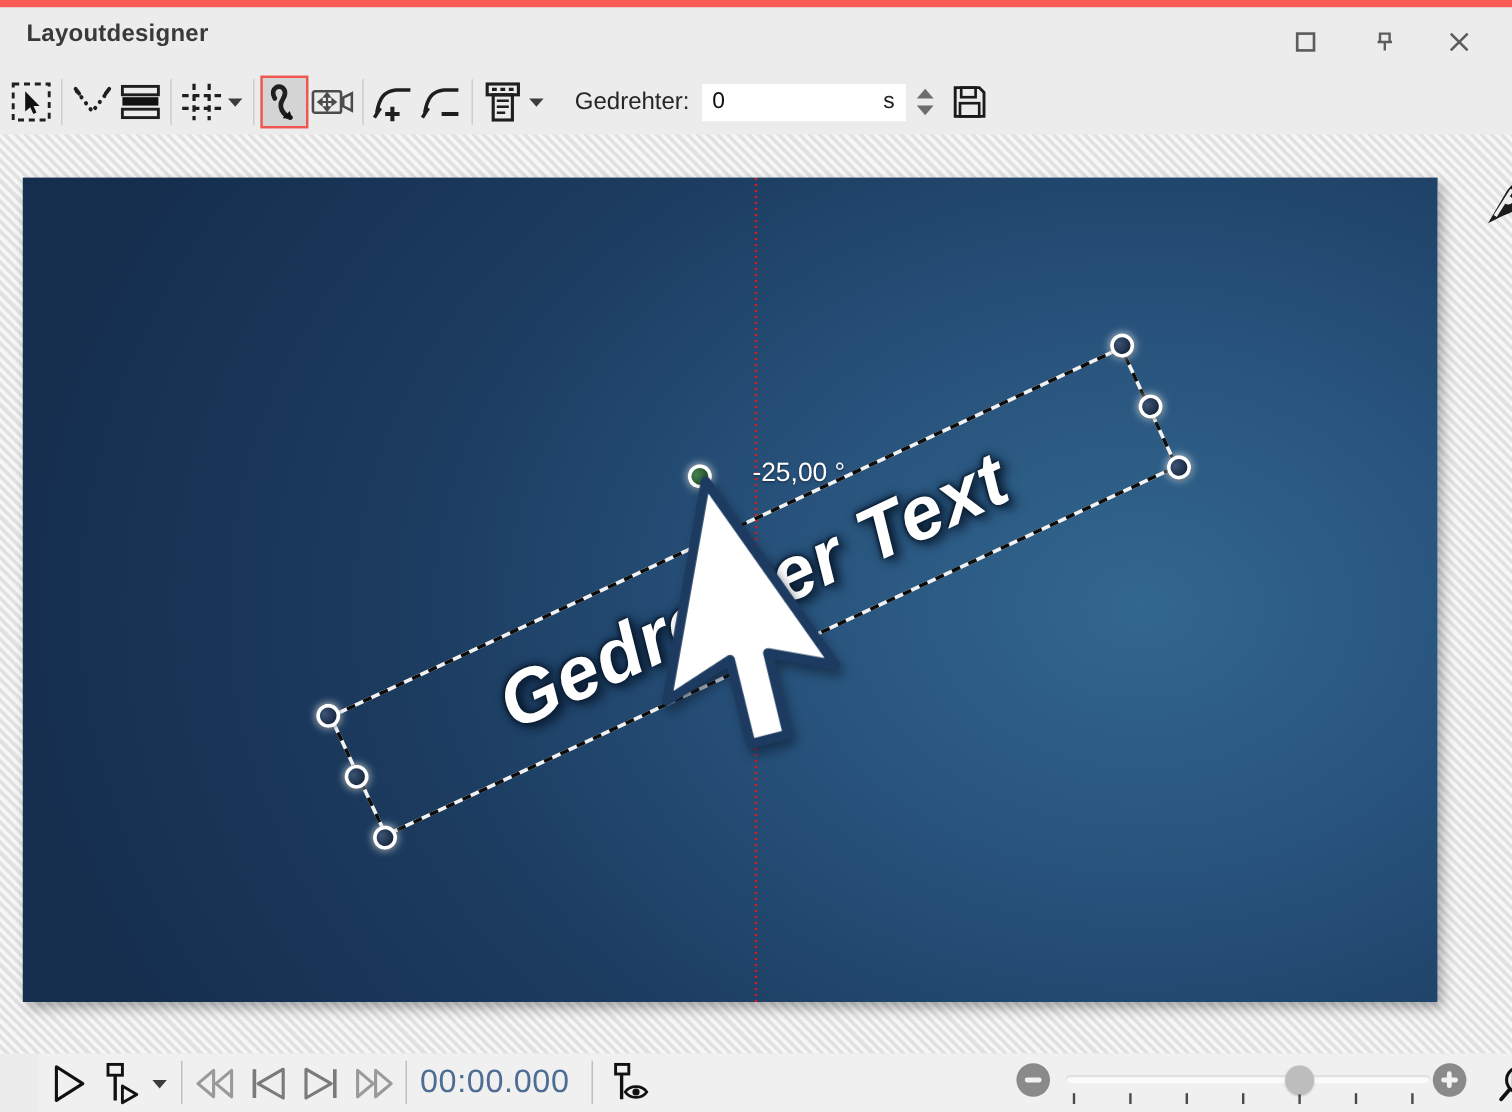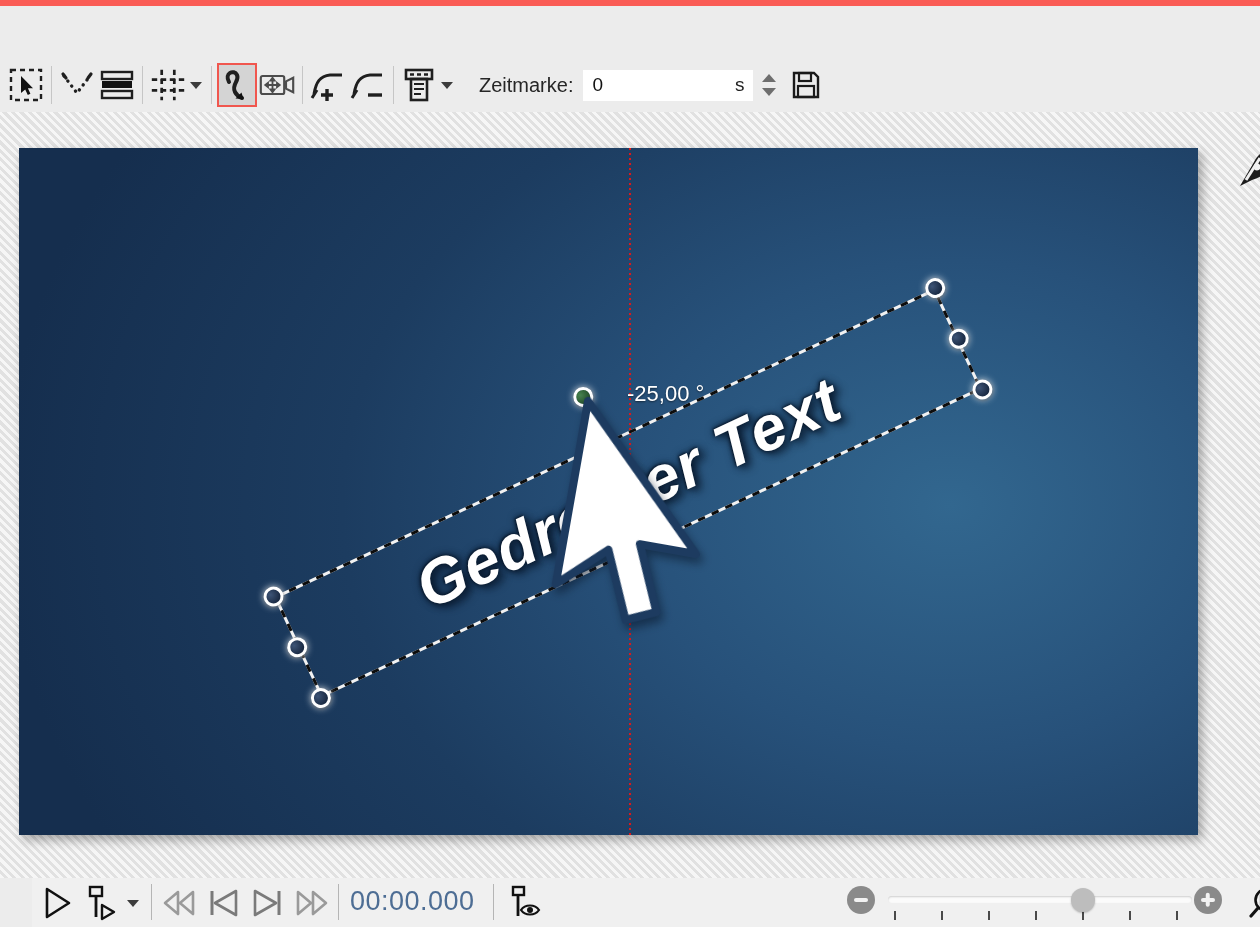--- a/index.html
+++ b/index.html
@@ -85,20 +85,38 @@
   .zthumb { position:absolute; left:1039px; top:10px; width:24px; height:24px; border-radius:50%; background:#bdbdbd; box-shadow:0 1px 2px rgba(0,0,0,.25); }
   .ztick { position:absolute; top:33px; width:2px; height:9px; background:#4a4a4a; }
 </style>
 </head>
 <body>
 
 <div class="app">
 
   <div class="accent-bar"></div>
 
+  <div class="titlebar">
+    <div class="title">Layoutdesigner</div>
+    <div class="winbtn maximize">
+      <svg width="18" height="18" viewBox="0 0 18 18">
+          <rect x="2" y="2" width="14" height="14"></rect>
+        </svg>
+    </div>
+    <div class="winbtn pin">
+      <svg width="20" height="20" viewBox="0 0 20 20">
+          <path d="M6,3 h8 v7 h-8 z M4,10 h12 M10,10 v7" stroke-width="2"></path>
+        </svg>
+    </div>
+    <div class="winbtn close">
+      <svg width="20" height="20" viewBox="0 0 20 20">
+          <path d="M3,3 L17,17 M17,3 L3,17"></path>
+        </svg>
+    </div>
+  </div>
 
   <div class="toolbar">
     <div class="tb">
       <svg width="34" height="34" viewBox="0 0 34 34">
         <rect x="2" y="2" width="30" height="30" stroke-dasharray="5 4" stroke-width="2.4"></rect>
         <path d="M12,8 L12,25 L16.2,21.4 L18.8,27 L21.4,25.8 L18.9,20.3 L24,20.3 Z" fill="#111" stroke="none"></path>
       </svg>
     </div>
     <div class="tsep"></div>
     <div class="tb">
@@ -157,21 +175,21 @@
     <div class="tsep"></div>
     <div class="tb">
       <svg width="34" height="36" viewBox="0 0 34 36">
         <rect x="4" y="3" width="26" height="9" stroke-width="2.6"></rect>
         <path d="M8,7.5 H12 M15,7.5 H19 M22,7.5 H26" stroke-width="2.6"></path>
         <rect x="9" y="12" width="16" height="21" stroke-width="2.6"></rect>
         <path d="M12,17 H22 M12,22 H22 M12,27 H19" stroke-width="2.2"></path>
       </svg>
     </div>
     <div class="caret"></div>
-    <div class="zlabel">Zeitmarke:</div>
+    <div class="zlabel">Gedrehter:</div>
     <div class="zfield">
       <input type="text" value="0" style="">
       <span class="zunit">s</span>
     </div>
     <div class="spinner">
       <div class="spin-up"></div>
       <div class="spin-down"></div>
     </div>
     <div class="savebtn">
       <svg width="32" height="32" viewBox="0 0 32 32">

